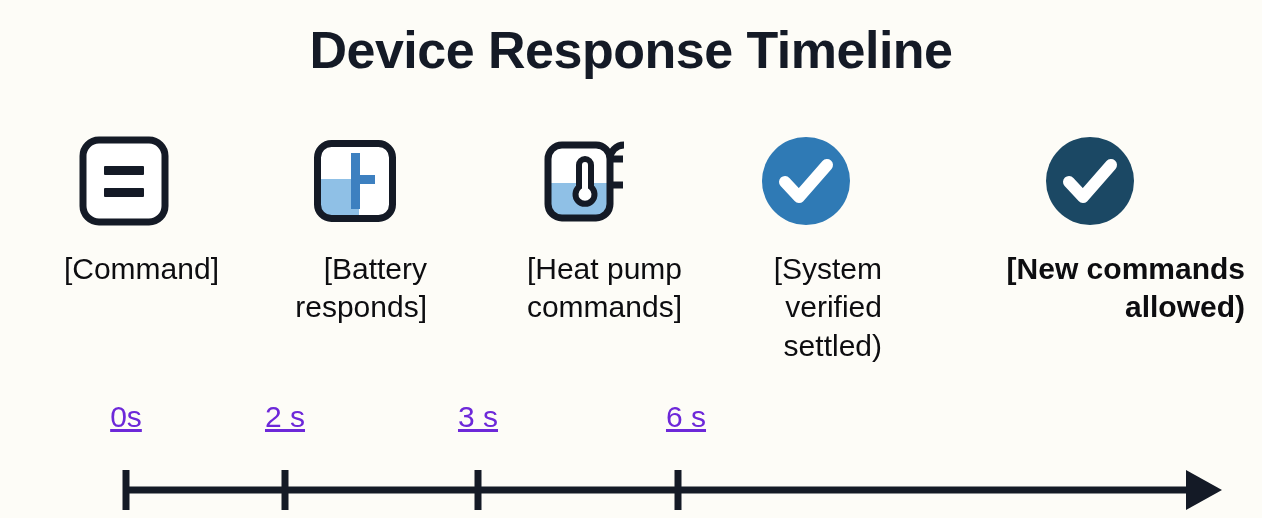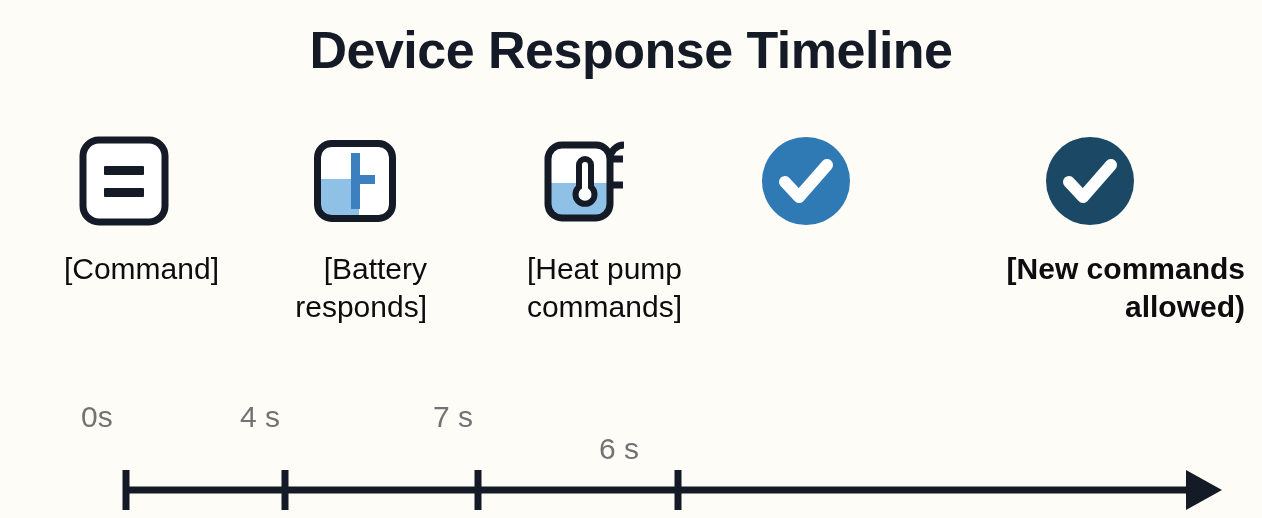--- a/index.html
+++ b/index.html
@@ -76,22 +76,24 @@
     position: absolute;
     left: 0;
     top: 400px;
     width: 1262px;
     height: 118px;
   }
   .tick-label {
     position: absolute;
     top: 0;
     font-size: 30px;
-    color: #737373;
+    color: #6d28d9;
+    text-align: center;
     white-space: nowrap;
+    text-decoration: underline;
   }
   .axis-svg {
     position: absolute;
     left: 0;
     top: 48px;
   }
 </style>
 </head>
 <body>
 
@@ -162,29 +164,32 @@
     </div>
 
   </div>
 
   <div class="label-row">
     <div class="label" id="lab0" style="width: 230px; left: -11px;">[Command]</div>
     <div class="label" id="lab1" style="width: 200px; left: 227px;">[Battery
 responds]</div>
     <div class="label" id="lab2" style="width: 220px; left: 462px;">[Heat pump
 commands]</div>
+    <div class="label" id="lab3" style="width: 170px; left: 712px;">[System
+verified
+settled)</div>
     <div class="label" id="lab4" style="width: 300px; left: 945px; font-weight: bold;">[New commands
 allowed)</div>
   </div>
 
   <div class="axis-wrap">
     <div class="tick-label" id="tk0" style="width: 90px; left: 81px;">0s</div>
-    <div class="tick-label" id="tk1" style="width: 90px; left: 240px;">4 s</div>
-    <div class="tick-label" id="tk2" style="width: 90px; left: 433px;">7 s</div>
-    <div class="tick-label" id="tk3" style="width: 90px; left: 599px; margin-top: 32px;">6 s</div>
+    <div class="tick-label" id="tk1" style="width: 90px; left: 240px;">2 s</div>
+    <div class="tick-label" id="tk2" style="width: 90px; left: 433px;">3 s</div>
+    <div class="tick-label" id="tk3" style="width: 90px; left: 641px;">6 s</div>
 
     <svg class="axis-svg" width="1262" height="70">
 
       <line x1="126" y1="42" x2="1198" y2="42" stroke="#141a26" stroke-width="7"></line>
 
       <line x1="126" y1="22" x2="126" y2="62" stroke="#141a26" stroke-width="7"></line>
       <line x1="285" y1="22" x2="285" y2="62" stroke="#141a26" stroke-width="7"></line>
       <line x1="478" y1="22" x2="478" y2="62" stroke="#141a26" stroke-width="7"></line>
       <line x1="678" y1="22" x2="678" y2="62" stroke="#141a26" stroke-width="7"></line>
 

